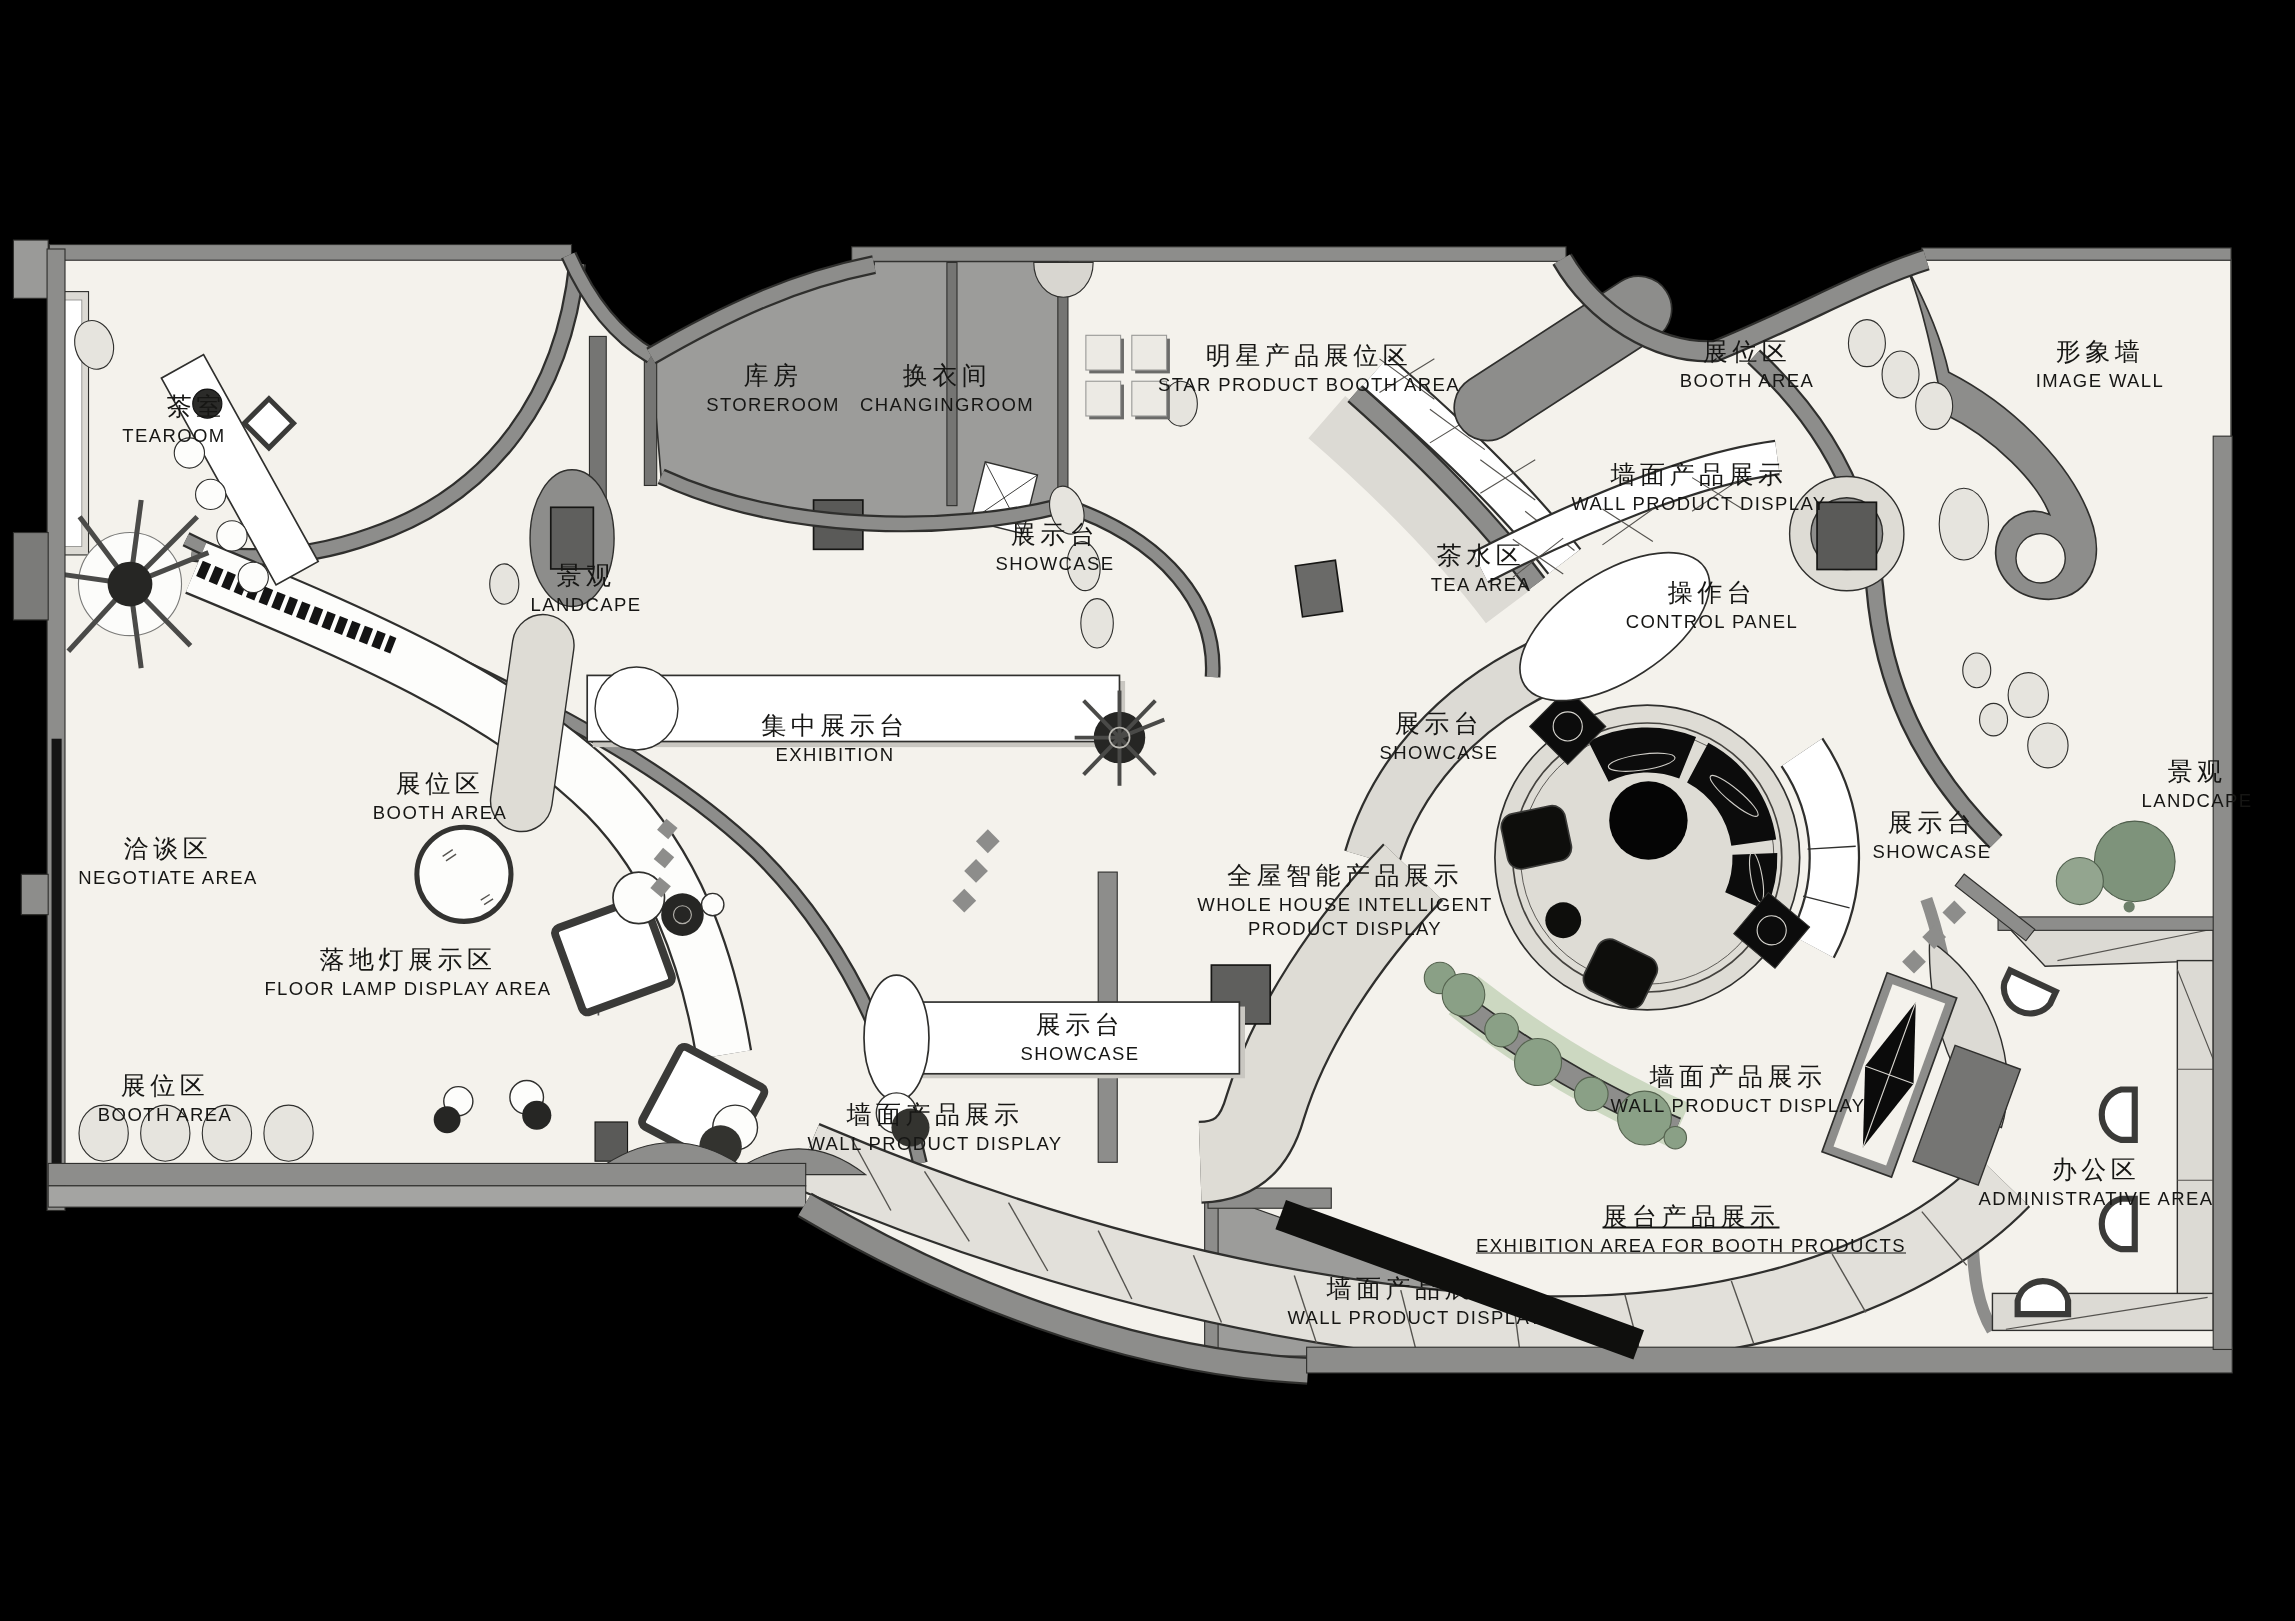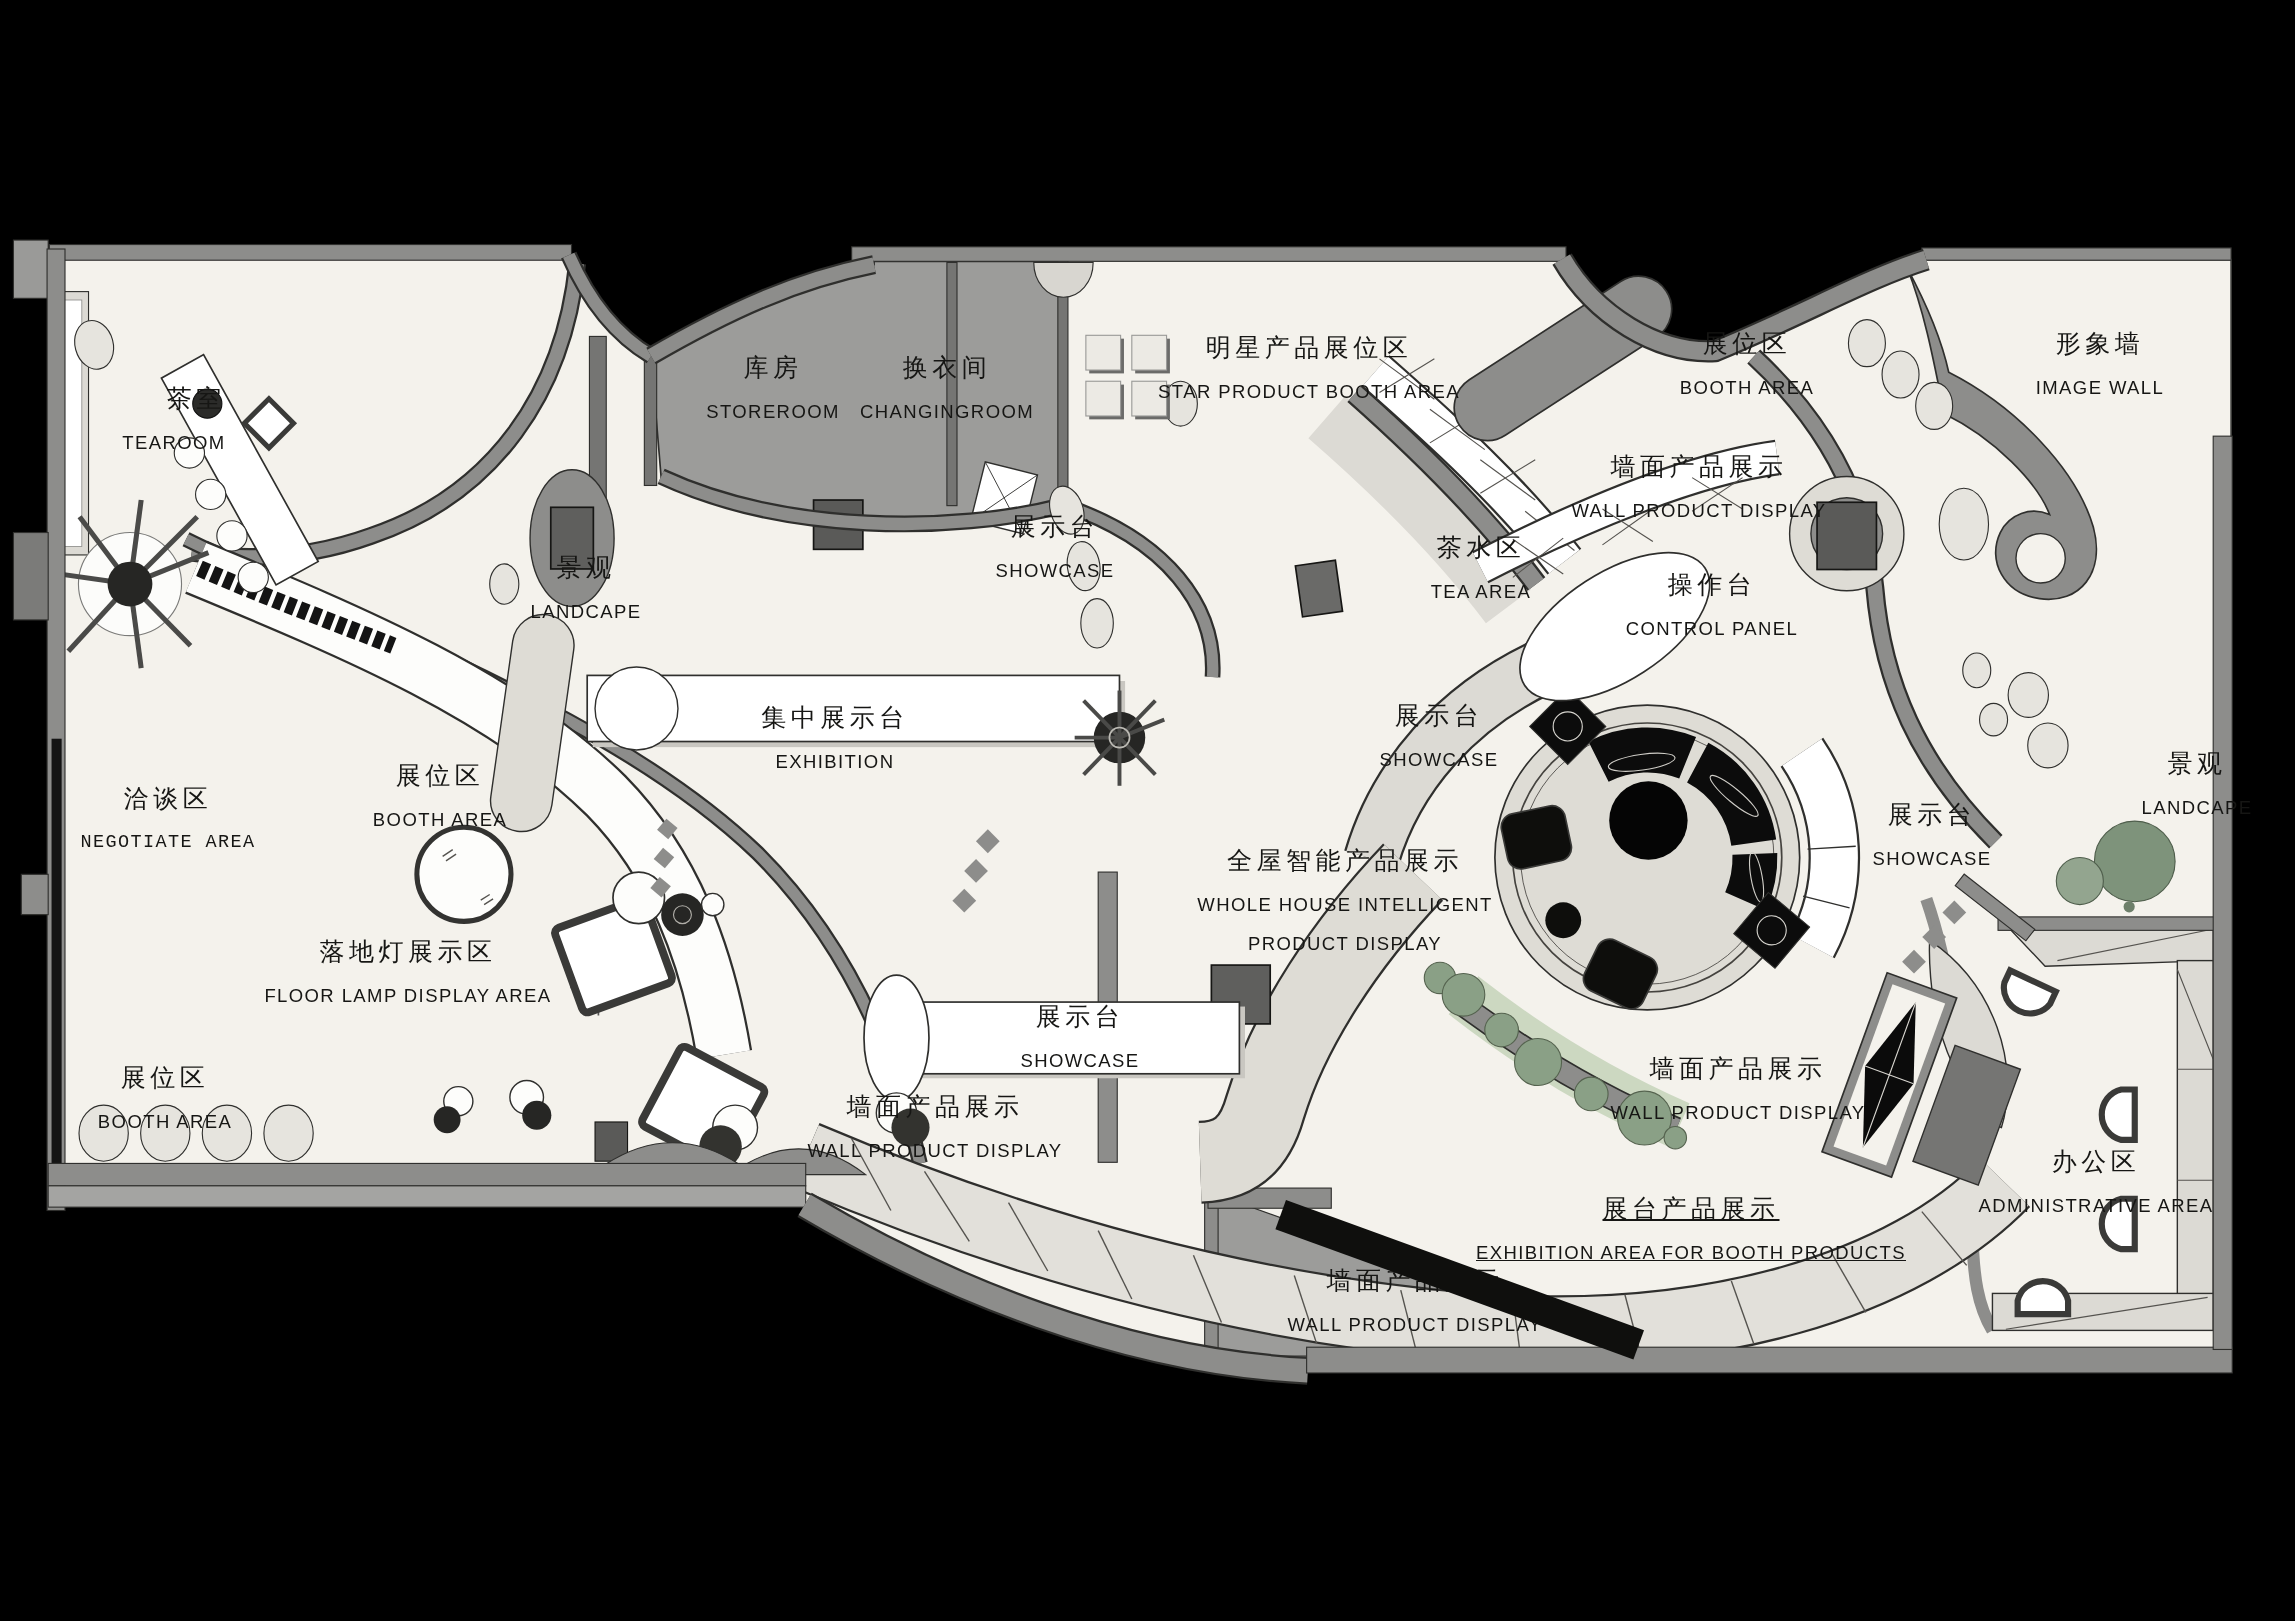--- a/index.html
+++ b/index.html
@@ -2,21 +2,21 @@
 <html style="font-size:9px"><head>
 <meta charset="utf-8">
 <style>
   html,body{margin:0;padding:0;}
   body{width:2295px;height:1622px;background:#000;position:relative;overflow:hidden;
        font-family:"Liberation Sans","DejaVu Sans",sans-serif;}
   #stage{position:absolute;left:0;top:0;width:2295px;height:1622px;}
   #plan-svg{position:absolute;left:0;top:0;}
   .lbl{position:absolute;transform:translate(-50%,-50%);text-align:center;color:#161614;white-space:nowrap;z-index:5;}
   .lbl .zh{display:block;font-size:25px;letter-spacing:4.5px;font-weight:500;}
-  .lbl .en{display:block;font-size:18.5px;letter-spacing:1.4px;margin-top:17px;}
+  .lbl .en{display:block;font-size:18.5px;letter-spacing:1.4px;margin-top:2px;}
   .black-strip{position:absolute;left:1286px;top:1200px;width:381px;height:31px;background:#0f0f0d;
        transform:rotate(20deg);transform-origin:left top;z-index:6;}
 </style>
 </head>
 <body>
 
 <div id="stage">
 
 <svg id="plan-svg" width="2295" height="1622" viewBox="0 0 4096 2894">
 
@@ -457,21 +457,21 @@
       <span class="en">SHOWCASE</span>
       </div>
     <div class="lbl" style="left:1932px;top:834px;">
       <span class="zh">展示台</span>
       <span class="en">SHOWCASE</span>
       </div>
     <div class="lbl" style="left:2197px;top:783px;">
       <span class="zh">景观</span>
       <span class="en">LANDCAPE</span>
       </div>
-    <div class="lbl" style="left:168px;top:817px;font-family:Liberation Mono, monospace;">
+    <div class="lbl" style="left:168px;top:860px;">
       <span class="zh">洽谈区</span>
       <span class="en">NEGOTIATE AREA</span>
       </div>
     <div class="lbl" style="left:440px;top:795px;">
       <span class="zh">展位区</span>
       <span class="en">BOOTH AREA</span>
       </div>
     <div class="lbl" style="left:1345px;top:899px;">
       <span class="zh">全屋智能产品展示</span>
       <span class="en">WHOLE HOUSE INTELLIGENT</span>

